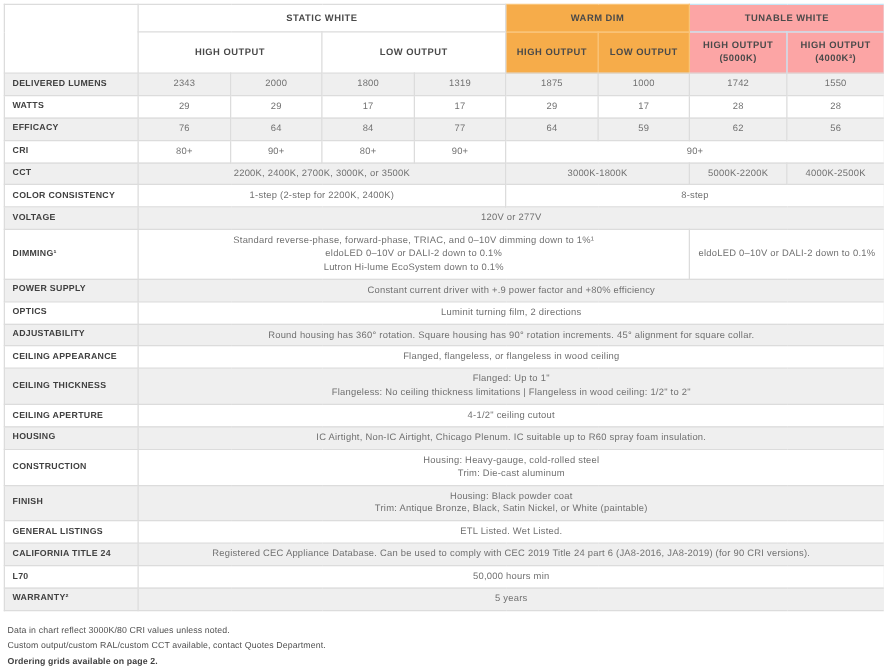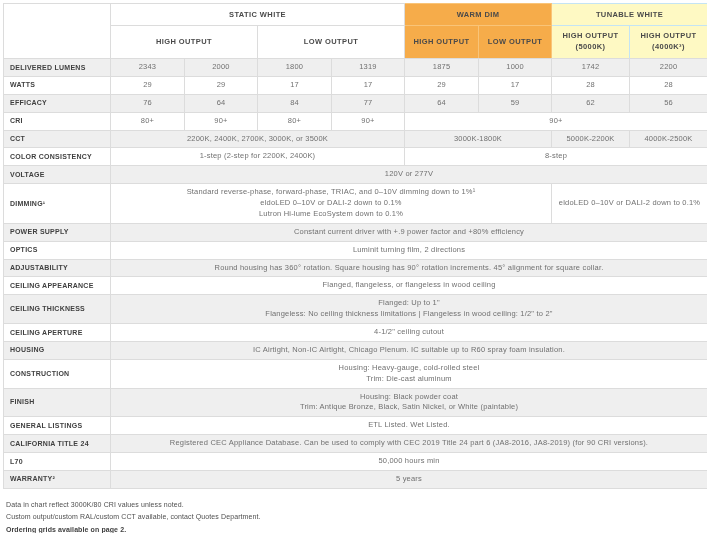--- a/index.html
+++ b/index.html
@@ -6,21 +6,21 @@
   body{width:707px;height:533px;overflow:hidden;font-family:"Liberation Sans",sans-serif;-webkit-font-smoothing:antialiased;}
   .sheet{padding:3px 3px 0 3px;}
   table{border-collapse:collapse;table-layout:fixed;width:701px;}
   th,td{border:1px solid #dcdcdc;vertical-align:middle;white-space:pre-line;}
   
   thead th{font-size:7.5px;font-weight:bold;color:#4a4a4a;letter-spacing:.4px;text-align:center;background:#fff;}
   thead tr.grp th{height:19px;}
   thead tr.sub th{height:30px;line-height:1.45;}
   th.corner{background:#fff;}
   th.wd{background:#f6ac4a;border-color:#f9c478;}
-  th.tw{background:#fef9c3;border-color:#c4e4f4;}
+  th.tw{background:#fca5a5;border-color:#c4e4f4;}
   thead tr.sub th.wd{border-bottom-color:#dcdcdc;}
   thead tr.sub th.tw{border-bottom-color:#dcdcdc;}
   
   tbody th{font-size:7px;font-weight:bold;color:#3f3f3f;letter-spacing:.25px;text-align:left;padding:3px 3px 3px 6px;line-height:1.4;}
   tbody td{font-size:7.5px;color:#707070;text-align:center;padding:3px 4px;line-height:1.45;letter-spacing:.2px;}
   tbody tr:nth-child(odd)>th, tbody tr:nth-child(odd)>td{background:#efefef;}
   tbody tr:nth-child(even)>th, tbody tr:nth-child(even)>td{background:#ffffff;}
   
   .notes{margin:11px 2px 0 3px;}
   .notes p{margin:0 0 3.2px 0;font-size:7px;line-height:1.35;color:#4f4f4f;letter-spacing:.1px;}
@@ -63,21 +63,21 @@
     <tbody>
       <tr>
         <th>DELIVERED LUMENS</th>
         <td>2343</td>
         <td>2000</td>
         <td>1800</td>
         <td>1319</td>
         <td>1875</td>
         <td>1000</td>
         <td>1742</td>
-        <td>2200</td>
+        <td>1550</td>
       </tr>
       <tr>
         <th>WATTS</th>
         <td>29</td>
         <td>29</td>
         <td>17</td>
         <td>17</td>
         <td>29</td>
         <td>17</td>
         <td>28</td>

